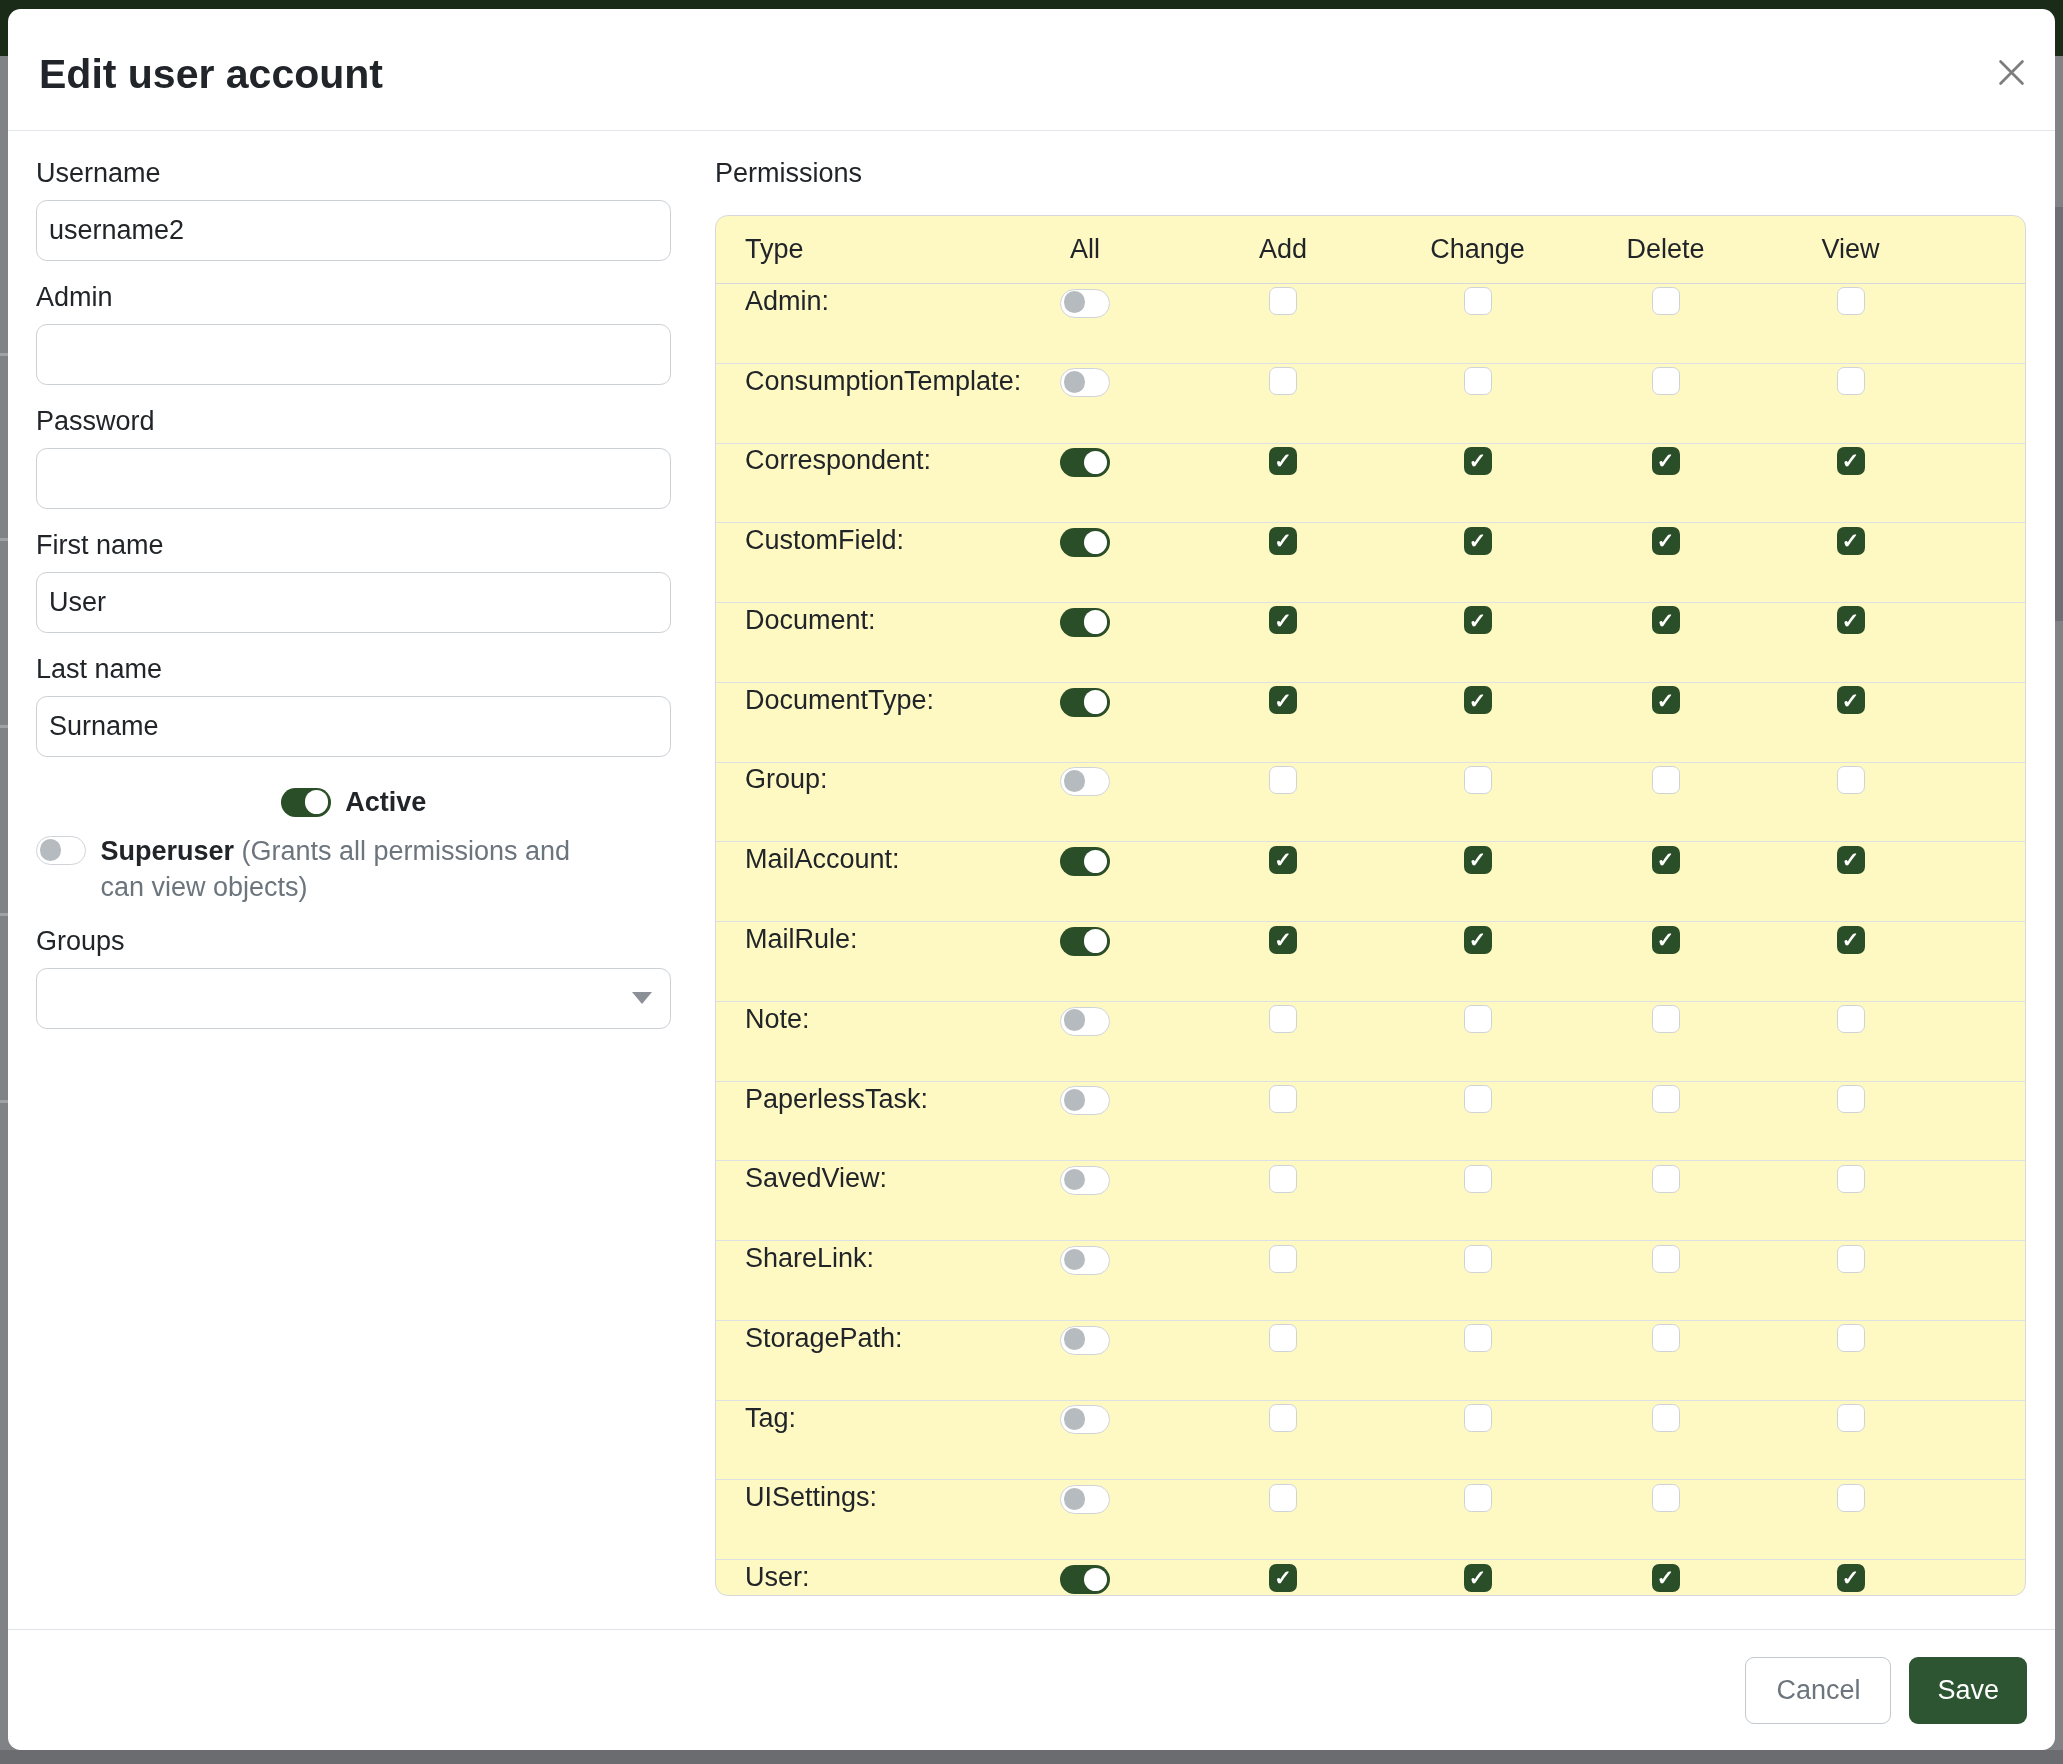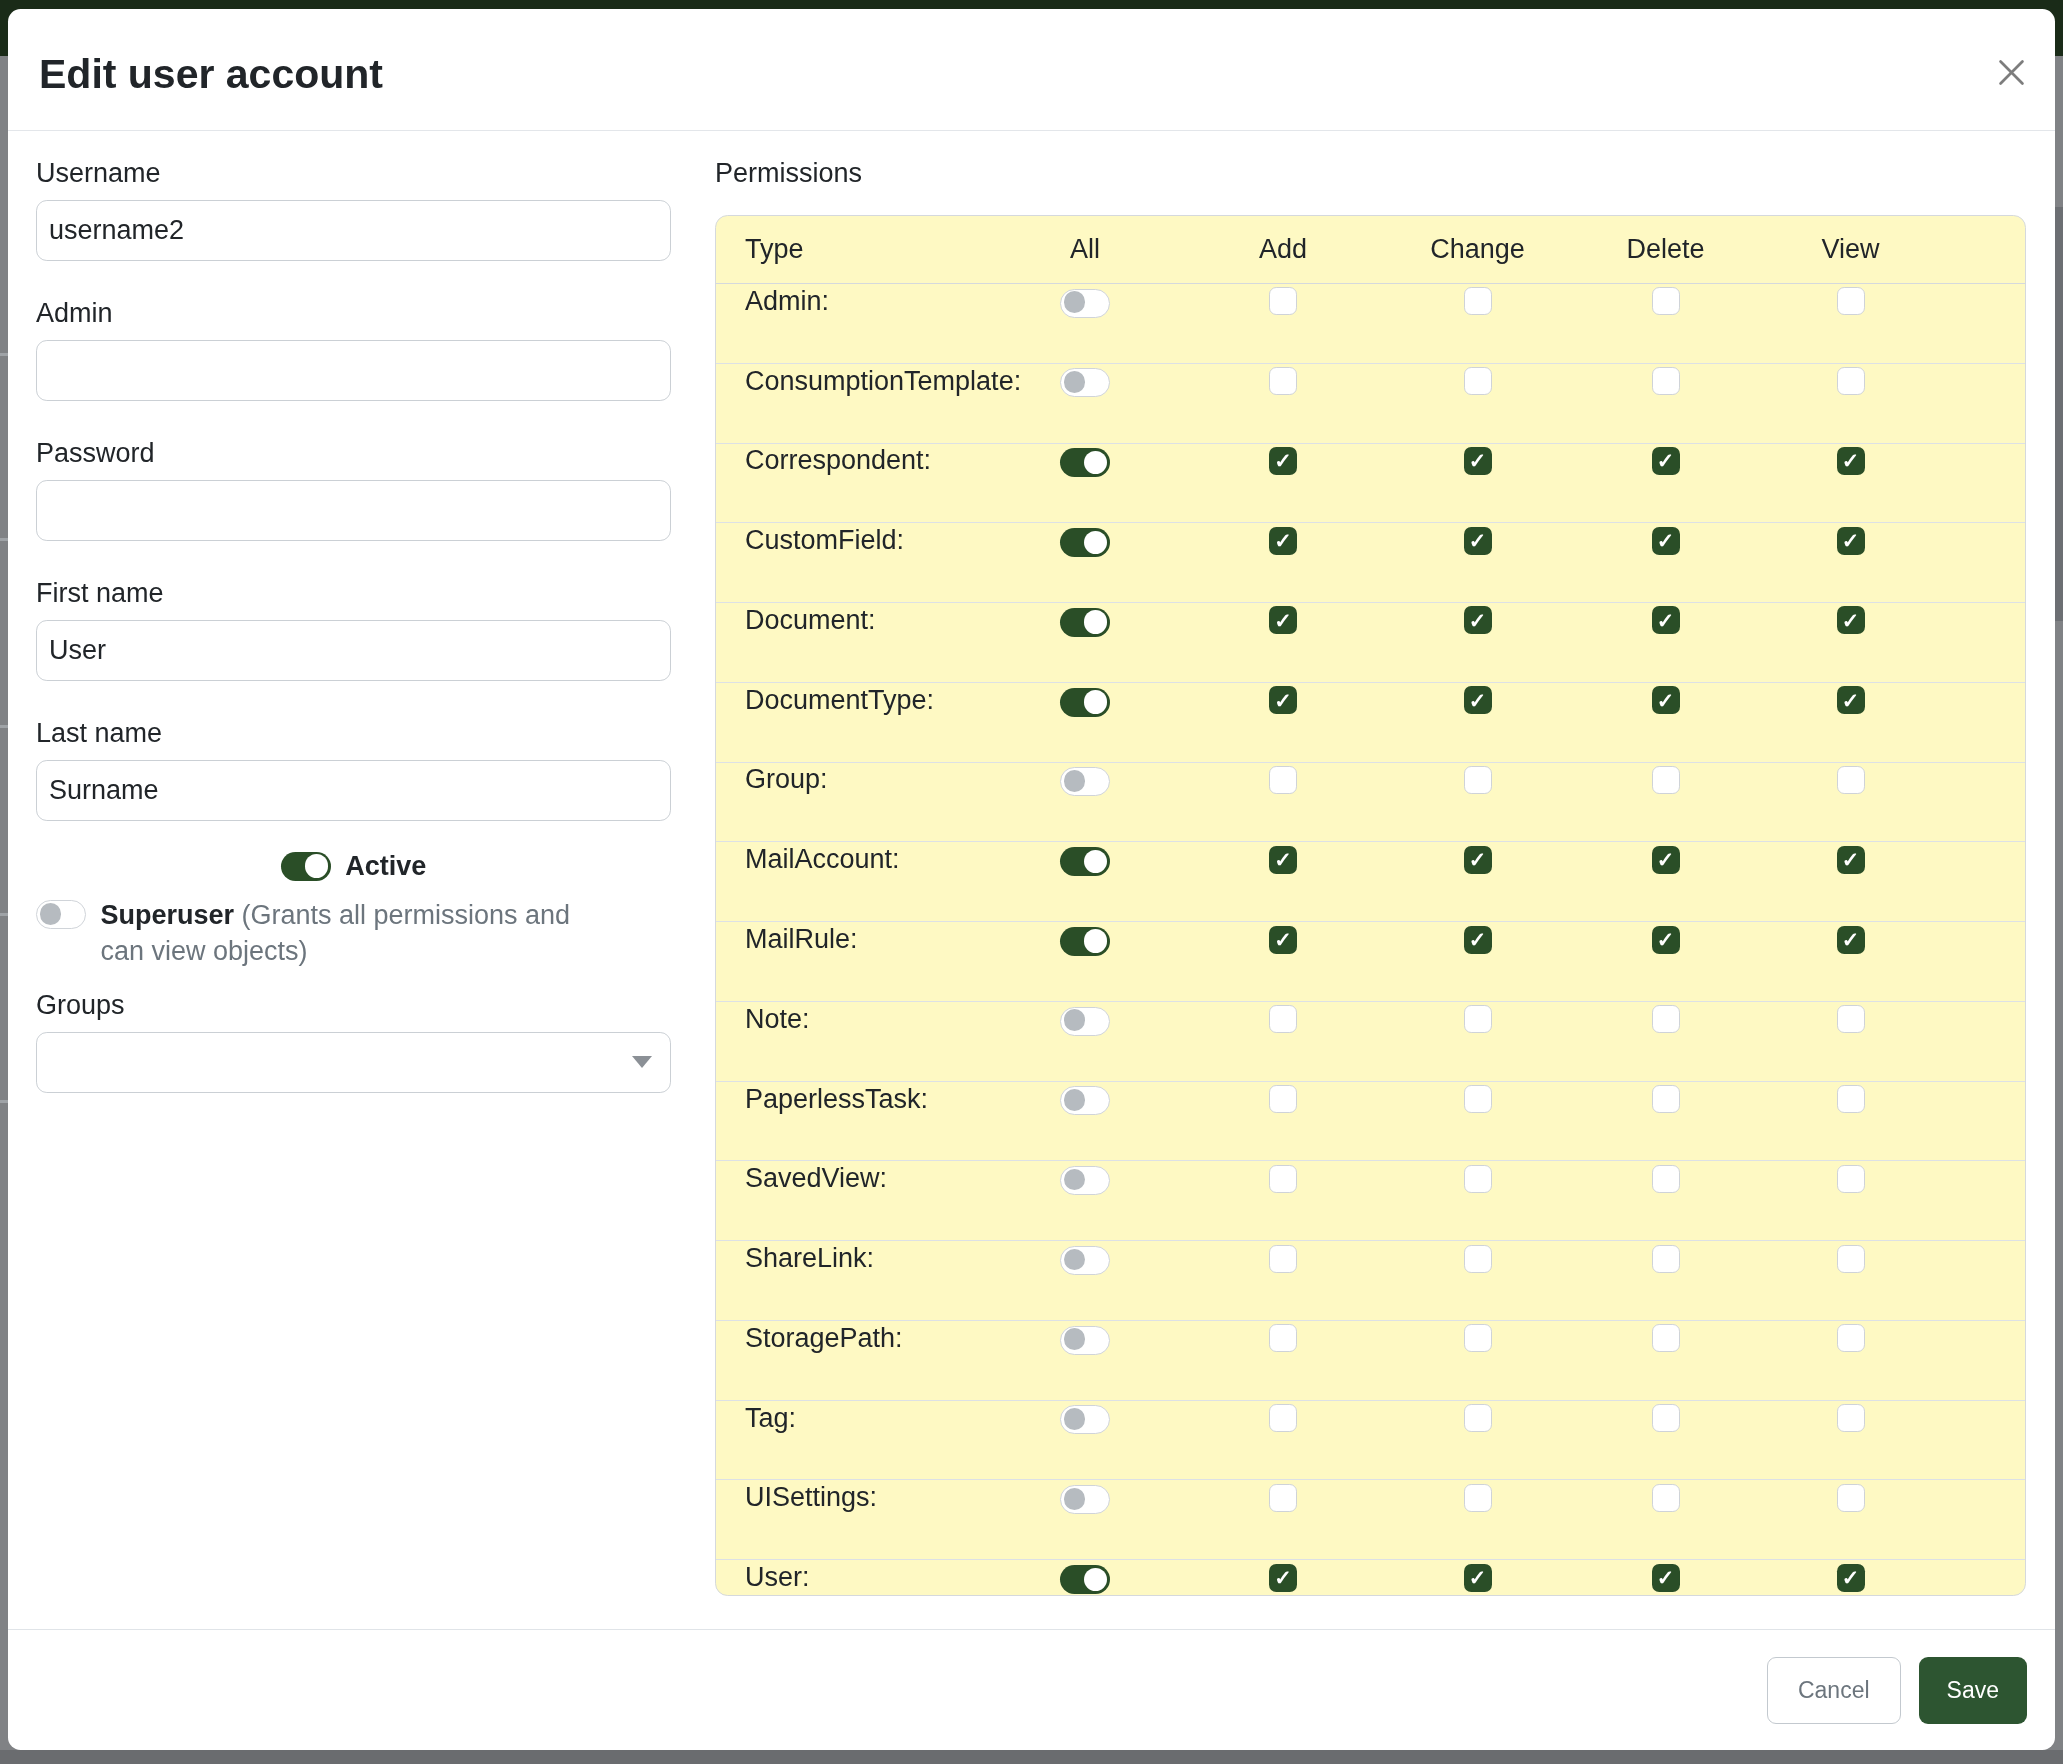--- a/index.html
+++ b/index.html
@@ -16,21 +16,21 @@
   
   .modal{position:absolute;left:8px;top:9px;width:2047px;height:1741px;background:#ffffff;
          border-radius:12.6px;overflow:hidden;}
   .modal-header{position:absolute;left:0;top:0;width:100%;height:122px;border-bottom:1.8px solid #e3e6ea;}
   .modal-title{position:absolute;left:31px;top:45px;font-size:41px;font-weight:600;line-height:41px;margin:0;}
   .close-btn{position:absolute;right:23.4px;top:43px;width:40px;height:40px;border:none;background:transparent;
              cursor:pointer;padding:0;display:flex;align-items:center;justify-content:center;}
 
   
   .col-left{position:absolute;left:28px;top:146px;width:635px;}
-  .fgroup{margin-bottom:34px;}
+  .fgroup{margin-bottom:18px;}
   .flabel{font-size:27px;line-height:36px;margin-bottom:9px;}
   .tinput{width:100%;height:61px;border:1.8px solid #cbd0d5;border-radius:10.8px;font-family:"Liberation Sans",sans-serif;
           font-size:27px;color:#212529;padding:0 12px;outline:none;background:#fff;}
   .switch-row{display:flex;align-items:flex-start;margin-top:0;}
   .switch{width:50px;height:29px;border-radius:14.4px;position:relative;flex:0 0 50px;margin-top:3.6px;cursor:pointer;}
   .switch.on{background:#2a4e27;}
   .switch.on .knob{position:absolute;right:2.7px;top:2.7px;width:23.4px;height:23.4px;border-radius:50%;background:#fff;}
   .switch.off{background:#fff;border:1.8px solid #d0d4d9;}
   .switch.off .knob{position:absolute;left:2.7px;top:1.8px;width:21.6px;height:21.6px;border-radius:50%;background:#b6bbc0;}
   .switch-label{font-size:27px;line-height:36px;font-weight:600;margin-left:14.4px;}
@@ -58,21 +58,21 @@
   .perm-row + .perm-row{border-top:1.8px solid #dde1e5;}
   .perm-row .tcell{font-size:27px;padding-left:29px;}
   .ccell{display:flex;justify-content:center;align-items:center;}
   .checkbox{width:28px;height:28px;border-radius:7.2px;cursor:pointer;display:flex;align-items:center;justify-content:center;}
   .checkbox.unchecked{border:1.8px solid #cfd3d8;background:#fff;}
   .checkbox.checked{background:#2a4e27;color:#fff;font-size:21px;font-weight:700;line-height:1;}
 
   
   .modal-footer{position:absolute;left:0;top:1620px;width:100%;height:121px;border-top:1.8px solid #e0e4e8;
                 display:flex;align-items:center;justify-content:flex-end;padding-right:28px;gap:18px;}
-  .btn{height:67px;border-radius:9px;font-family:"Liberation Sans",sans-serif;font-size:23px;cursor:pointer;}
+  .btn{height:67px;border-radius:9px;font-family:"Liberation Sans",sans-serif;font-size:27px;cursor:pointer;}
   .btn-cancel{background:#fff;border:1.8px solid #c3c9cf;color:#6c757d;padding:0 30px;}
   .btn-save{background:#2d5531;border:none;color:#fff;padding:0 28px;}
 </style>
 </head>
 <body>
 
 <div class="screen">
 
   <div class="backdrop-header"></div>
   <div class="backdrop-bottom"></div>

